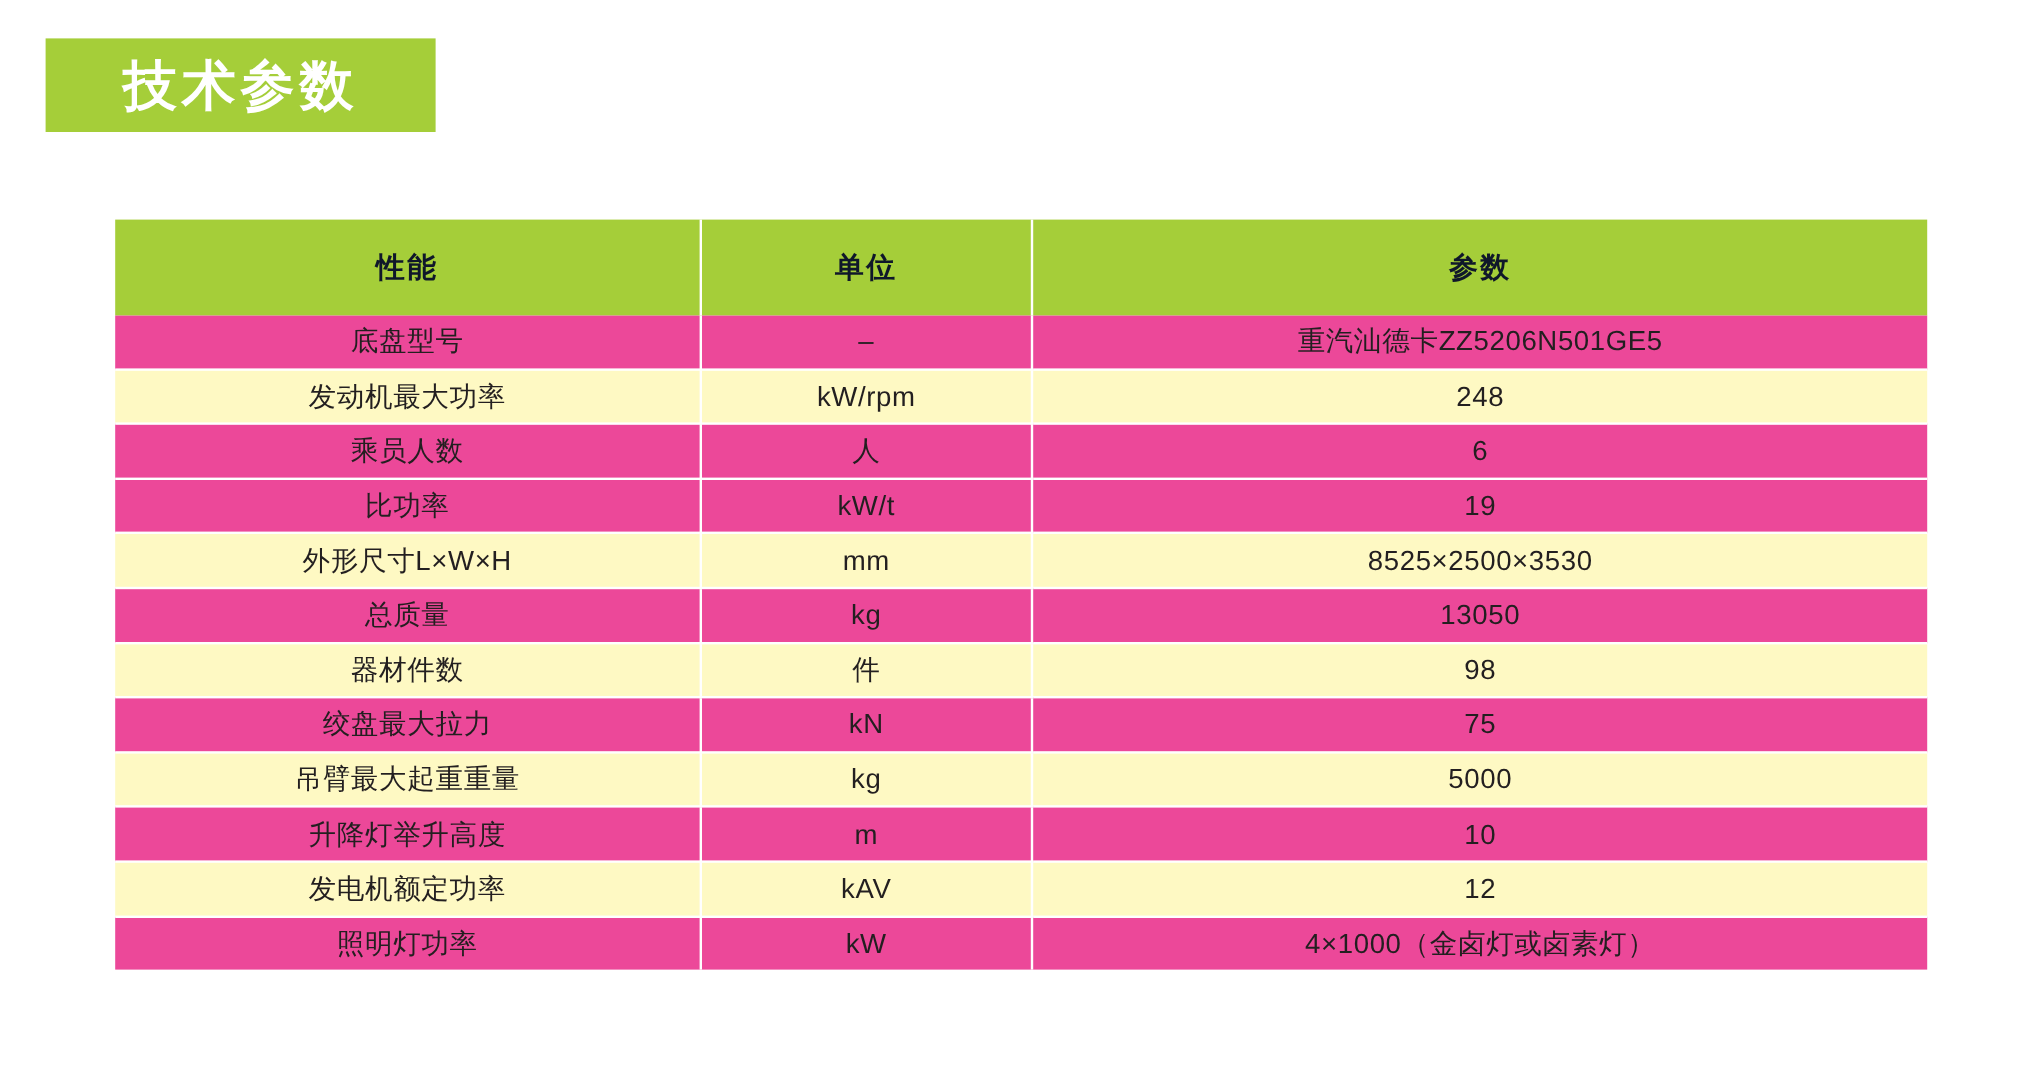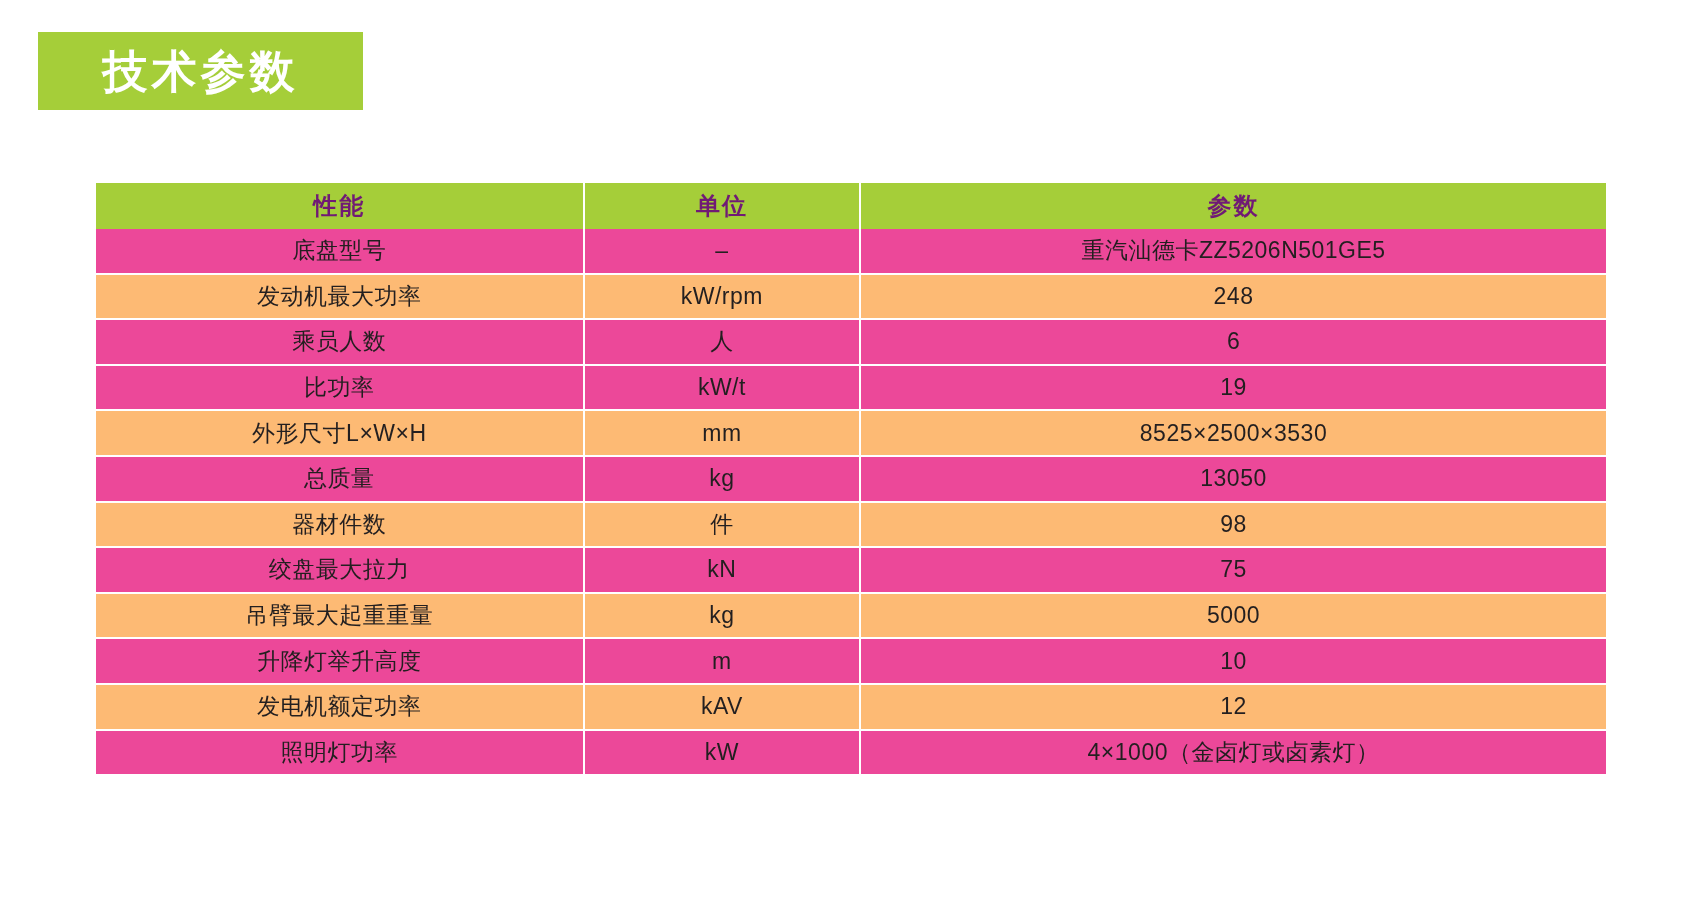--- a/index.html
+++ b/index.html
@@ -52,48 +52,48 @@
     width: 100%;
     border-collapse: collapse;
     table-layout: fixed;
   }
   table.spec-table col.c-perf  { width: 32.3%; }
   table.spec-table col.c-unit  { width: 18.3%; }
   table.spec-table col.c-param { width: 49.4%; }
 
   table.spec-table thead th {
     background: #a5ce39;
-    color: #701a75;
+    color: #0f172a;
     font-size: 24px;
     font-weight: bold;
     letter-spacing: 2px;
     height: 46px;
     text-align: center;
     vertical-align: middle;
     border-right: 2px solid #ffffff;
-    padding: 0;
+    padding: 17px;
   }
   table.spec-table thead th:last-child { border-right: none; }
 
   table.spec-table tbody td {
     height: 43.6px;
     text-align: center;
     vertical-align: middle;
     font-size: 23px;
     color: #231f20;
     border-right: 2px solid #ffffff;
     border-bottom: 2px solid #ffffff;
     padding: 0 6px;
     white-space: nowrap;
     letter-spacing: 0.5px;
   }
   table.spec-table tbody td:last-child { border-right: none; }
 
   table.spec-table tbody tr.row-light td { background: #ec4899; }
-  table.spec-table tbody tr.row-dark  td { background: #fdba74; }
+  table.spec-table tbody tr.row-dark  td { background: #fef9c3; }
   table.spec-table tbody tr:last-child td { border-bottom: none; }
 </style>
 </head>
 <body>
 
 <div class="page">
 
   <div class="title-banner">
     <span class="title-text">技术参数</span>
   </div>

